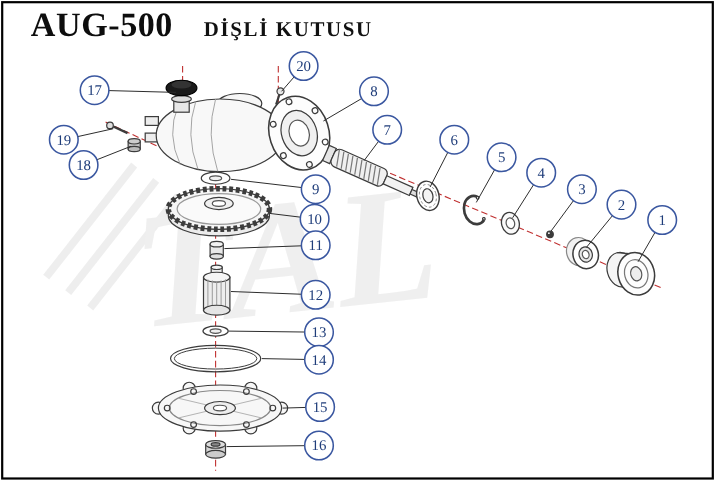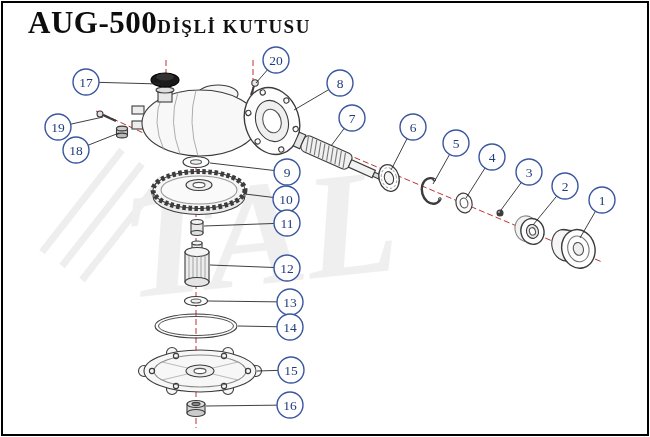--- a/index.html
+++ b/index.html
@@ -6,21 +6,21 @@
     --balloon-stroke:#3a57a0;
     --balloon-text:#1f3d7a;
     --leader-line:#2a2a2a;
     --centerline:#c03030;
     --frame:#000000;
     --background:#ffffff;
   }
   html,body{margin:0;padding:0;background:#fff;}
   #stage{position:relative;width:650px;height:437px;background:var(--background);overflow:hidden;font-family:"Liberation Serif",serif;}
   #frame{position:absolute;inset:1px;border:2px solid var(--frame);pointer-events:none;z-index:6;}
-  #titlebar{position:absolute;left:28px;top:5px;display:flex;align-items:baseline;z-index:4;}
+  #titlebar{position:absolute;left:28px;top:5px;display:flex;align-items:baseline;gap:28px;z-index:4;}
   #title{font-size:31px;font-weight:bold;color:#0d0d0d;letter-spacing:.5px;font-family:"Liberation Serif",serif;}
   #subtitle{font-size:19px;font-weight:bold;color:#111;letter-spacing:1.5px;font-family:"Liberation Serif",serif;}
   #diagram-svg{position:absolute;left:0;top:0;z-index:2;}
   #centerlines line{stroke:var(--centerline);stroke-width:1;stroke-dasharray:6 3;}
   .leader{stroke:var(--leader-line);stroke-width:.9;}
   .balloon circle{fill:#ffffff;stroke:var(--balloon-stroke);stroke-width:1.4;}
   .balloon text{fill:var(--balloon-text);font-size:13.5px;font-family:"Liberation Serif",serif;text-anchor:middle;}
 </style>
 </head>
 <body>

